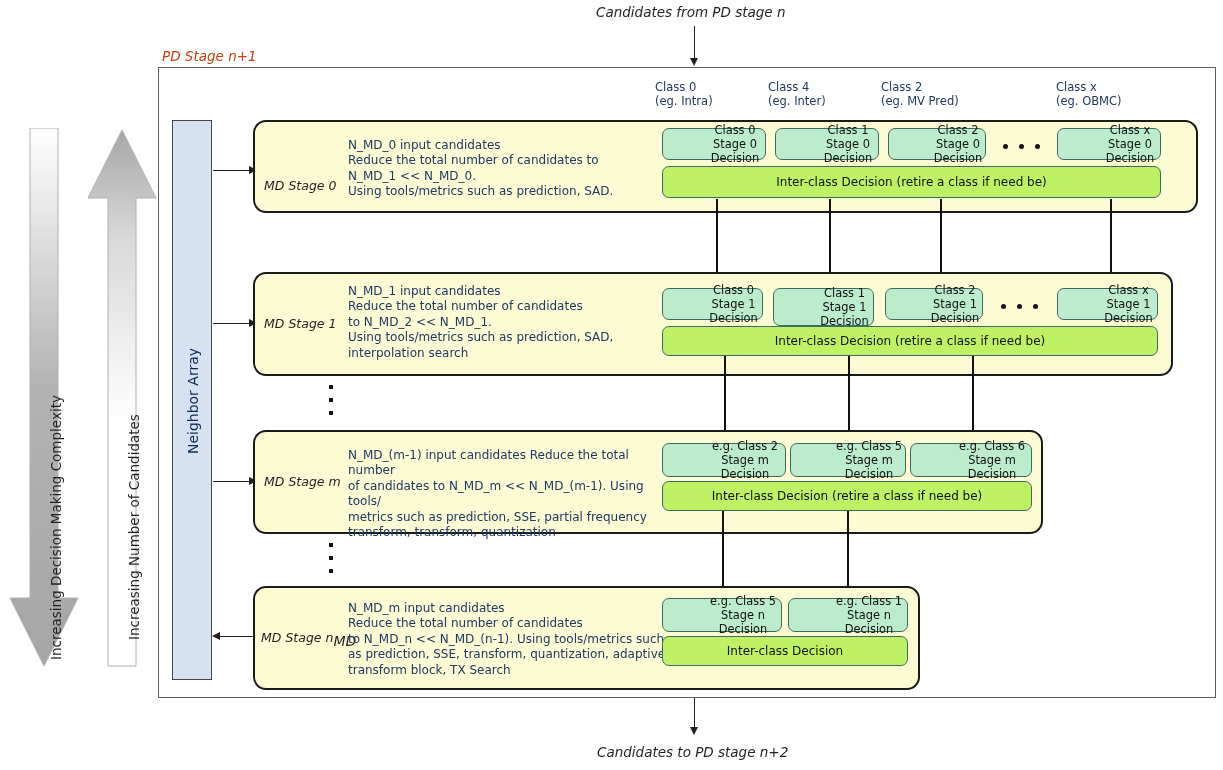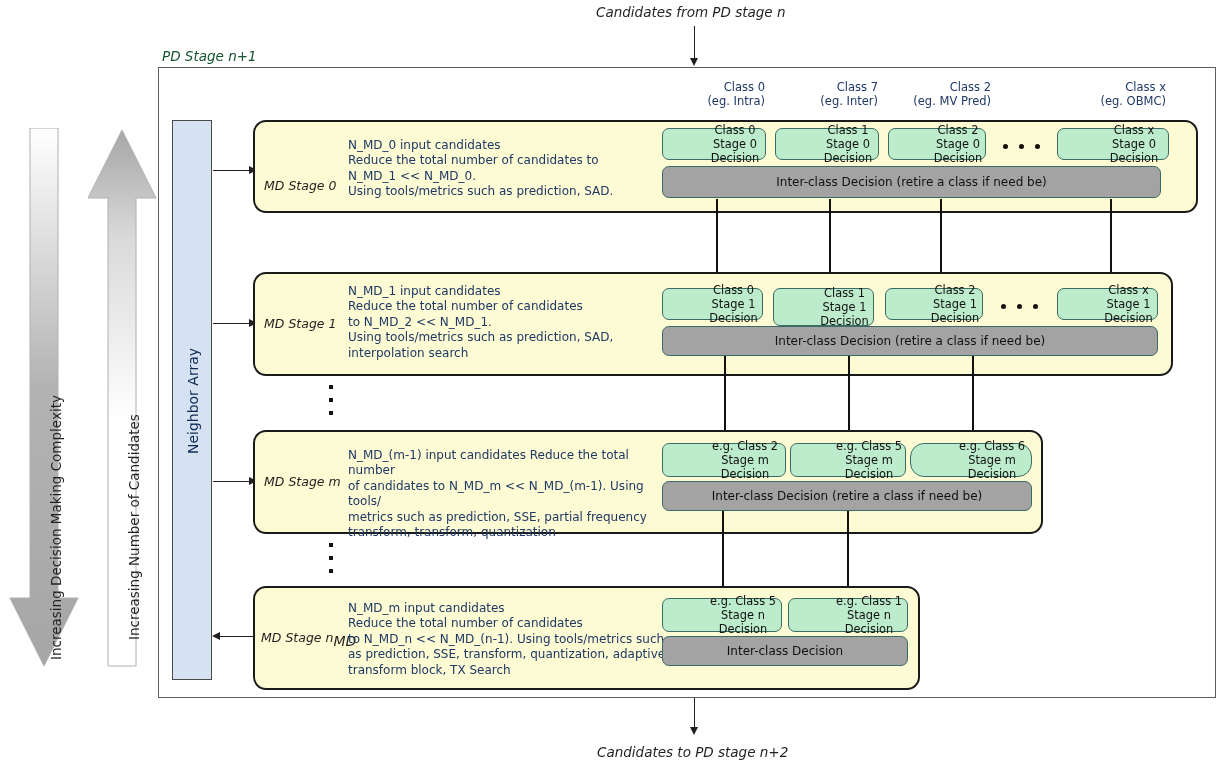--- a/index.html
+++ b/index.html
@@ -7,24 +7,24 @@
        font-family:"DejaVu Sans","Liberation Sans",sans-serif;
        -webkit-font-smoothing:antialiased;}
   .abs{position:absolute;}
 
   
   #top-caption{left:596px;top:4px;font-size:13.5px;font-style:italic;color:#231f20;white-space:nowrap;}
   #bottom-caption{left:597px;top:744px;font-size:13.5px;font-style:italic;color:#231f20;white-space:nowrap;}
 
   
   #pd-frame{left:158px;top:67px;width:1058px;height:631px;border:1.6px solid #5d5d5d;background:#fff;box-sizing:border-box;}
-  #pd-frame-label{left:162px;top:48px;font-size:13.5px;font-style:italic;color:#14532d;white-space:nowrap;}
-
-  
-  .class-head{font-size:11.5px;color:#1f3864;text-align:right;line-height:14px;white-space:nowrap;}
+  #pd-frame-label{left:162px;top:48px;font-size:13.5px;font-style:italic;color:#c2410c;white-space:nowrap;}
+
+  
+  .class-head{font-size:11.5px;color:#1f3864;text-align:left;line-height:14px;white-space:nowrap;}
 
   
   .v-arrow-label{position:absolute;white-space:nowrap;font-size:13.5px;color:#231f20;
                  transform-origin:0 0;}
 
   
   #neighbor-array{left:172px;top:120px;width:40px;height:560px;background:#d6e1f2;
                   border:1.3px solid #4a4a4a;box-sizing:border-box;}
   #neighbor-array-label{position:absolute;left:0;top:0;width:560px;height:40px;
         display:flex;align-items:center;justify-content:center;font-size:14px;color:#0d2a54;
@@ -33,21 +33,21 @@
   
   .stage-panel{position:absolute;background:#fdfbd4;border:2px solid #1a1a1a;border-radius:13px;box-sizing:border-box;}
   .stage-name{position:absolute;font-size:12.5px;font-style:italic;color:#231f20;white-space:nowrap;}
   .stage-name sub{font-size:14px;font-style:italic;vertical-align:sub;}
   .stage-desc{position:absolute;font-size:12px;color:#1f3864;line-height:15.4px;}
 
   
   .dbox{position:absolute;background:#bdeccd;border:1.4px solid #3a6b64;border-radius:7px;
         box-sizing:border-box;display:flex;align-items:center;justify-content:center;
         text-align:center;font-size:11.4px;color:#111;line-height:14px;padding-left:42px;}
-  .interbox{position:absolute;background:#a3a3a3;border:1.4px solid #3a6b64;border-radius:7px;
+  .interbox{position:absolute;background:#bef264;border:1.4px solid #3a6b64;border-radius:7px;
         box-sizing:border-box;display:flex;align-items:center;justify-content:center;
         font-size:12px;color:#111;}
 
   
   .dots-h{position:absolute;display:flex;gap:11px;align-items:center;}
   .dots-h i{display:block;width:5px;height:5px;background:#111;border-radius:50%;}
   .dots-v{position:absolute;display:flex;flex-direction:column;gap:9px;align-items:center;}
   .dots-v i{display:block;width:4px;height:4px;background:#111;}
 
   
@@ -71,21 +71,21 @@
 <div class="arrowhead-down-thin abs" style="left:689.5px;top:58px;"></div>
 
 <div class="abs" id="pd-frame-label">PD Stage n+1</div>
 <div class="abs" id="pd-frame"></div>
 
 <div class="abs class-head" style="left:655px;top:80px;width:110px;">
   <div>Class 0</div>
   <div>(eg. Intra)</div>
 </div>
 <div class="abs class-head" style="left:768px;top:80px;width:110px;">
-  <div>Class 7</div>
+  <div>Class 4</div>
   <div>(eg. Inter)</div>
 </div>
 <div class="abs class-head" style="left:881px;top:80px;width:110px;">
   <div>Class 2</div>
   <div>(eg. MV Pred)</div>
 </div>
 <div class="abs class-head" style="left:1056px;top:80px;width:110px;">
   <div>Class x</div>
   <div>(eg. OBMC)</div>
 </div>
@@ -154,21 +154,21 @@
 Decision</div>
 <div class="dbox" style="left:775px;top:128px;width:104px;height:32px;white-space:pre-line;">Class 1 Stage 0
 Decision</div>
 <div class="dbox" style="left:888px;top:128px;width:98px;height:32px;white-space:pre-line;">Class 2 Stage 0
 Decision</div>
 <div class="dots-h abs" style="left:1003px;top:144px;">
     <i></i>
     <i></i>
     <i></i>
   </div>
-<div class="dbox" style="left:1057px;top:128px;width:112px;height:32px;white-space:pre-line;">Class x Stage 0
+<div class="dbox" style="left:1057px;top:128px;width:104px;height:32px;white-space:pre-line;">Class x Stage 0
 Decision</div>
 <div class="interbox" style="left:662px;top:166px;width:499px;height:32px;">Inter-class Decision (retire a class if need be)</div>
 
 <div class="vline abs" style="left:716px;top:199px;height:82px;"></div>
 <div class="arrowhead-down abs" style="left:711.5px;top:279px;"></div>
 <div class="vline abs" style="left:829px;top:199px;height:82px;"></div>
 <div class="arrowhead-down abs" style="left:824.5px;top:279px;"></div>
 <div class="vline abs" style="left:940px;top:199px;height:82px;"></div>
 <div class="arrowhead-down abs" style="left:935.5px;top:279px;"></div>
 <div class="vline abs" style="left:1110px;top:199px;height:82px;"></div>
@@ -208,21 +208,21 @@
 <div class="stage-name" style="left:264px;top:474px;">MD Stage m</div>
 <div class="stage-desc" style="left:348px;top:448px;width:306px;white-space:pre-line;">N_MD_(m-1) input candidates Reduce the total number
 of candidates to N_MD_m &lt;&lt; N_MD_(m-1). Using tools/
 metrics such as prediction, SSE, partial frequency
 transform, transform, quantization</div>
 
 <div class="dbox" style="left:662px;top:443px;width:124px;height:34px;white-space:pre-line;">e.g. Class 2 Stage m
 Decision</div>
 <div class="dbox" style="left:790px;top:443px;width:116px;height:34px;white-space:pre-line;">e.g. Class 5 Stage m
 Decision</div>
-<div class="dbox" style="left:910px;top:443px;width:122px;height:34px;white-space:pre-line;border-radius:14px;">e.g. Class 6 Stage m
+<div class="dbox" style="left:910px;top:443px;width:122px;height:34px;white-space:pre-line;">e.g. Class 6 Stage m
 Decision</div>
 <div class="interbox" style="left:662px;top:481px;width:370px;height:30px;">Inter-class Decision (retire a class if need be)</div>
 
 <div class="vline abs" style="left:722px;top:511px;height:83px;"></div>
 <div class="arrowhead-down abs" style="left:717.5px;top:592px;"></div>
 <div class="vline abs" style="left:847px;top:511px;height:83px;"></div>
 <div class="arrowhead-down abs" style="left:842.5px;top:592px;"></div>
 
 <div class="stage-panel" style="left:253px;top:586px;width:667px;height:104px;"></div>
 <div class="stage-name" style="left:261px;top:630px;"><span>MD Stage n</span><sub>MD</sub></div>

